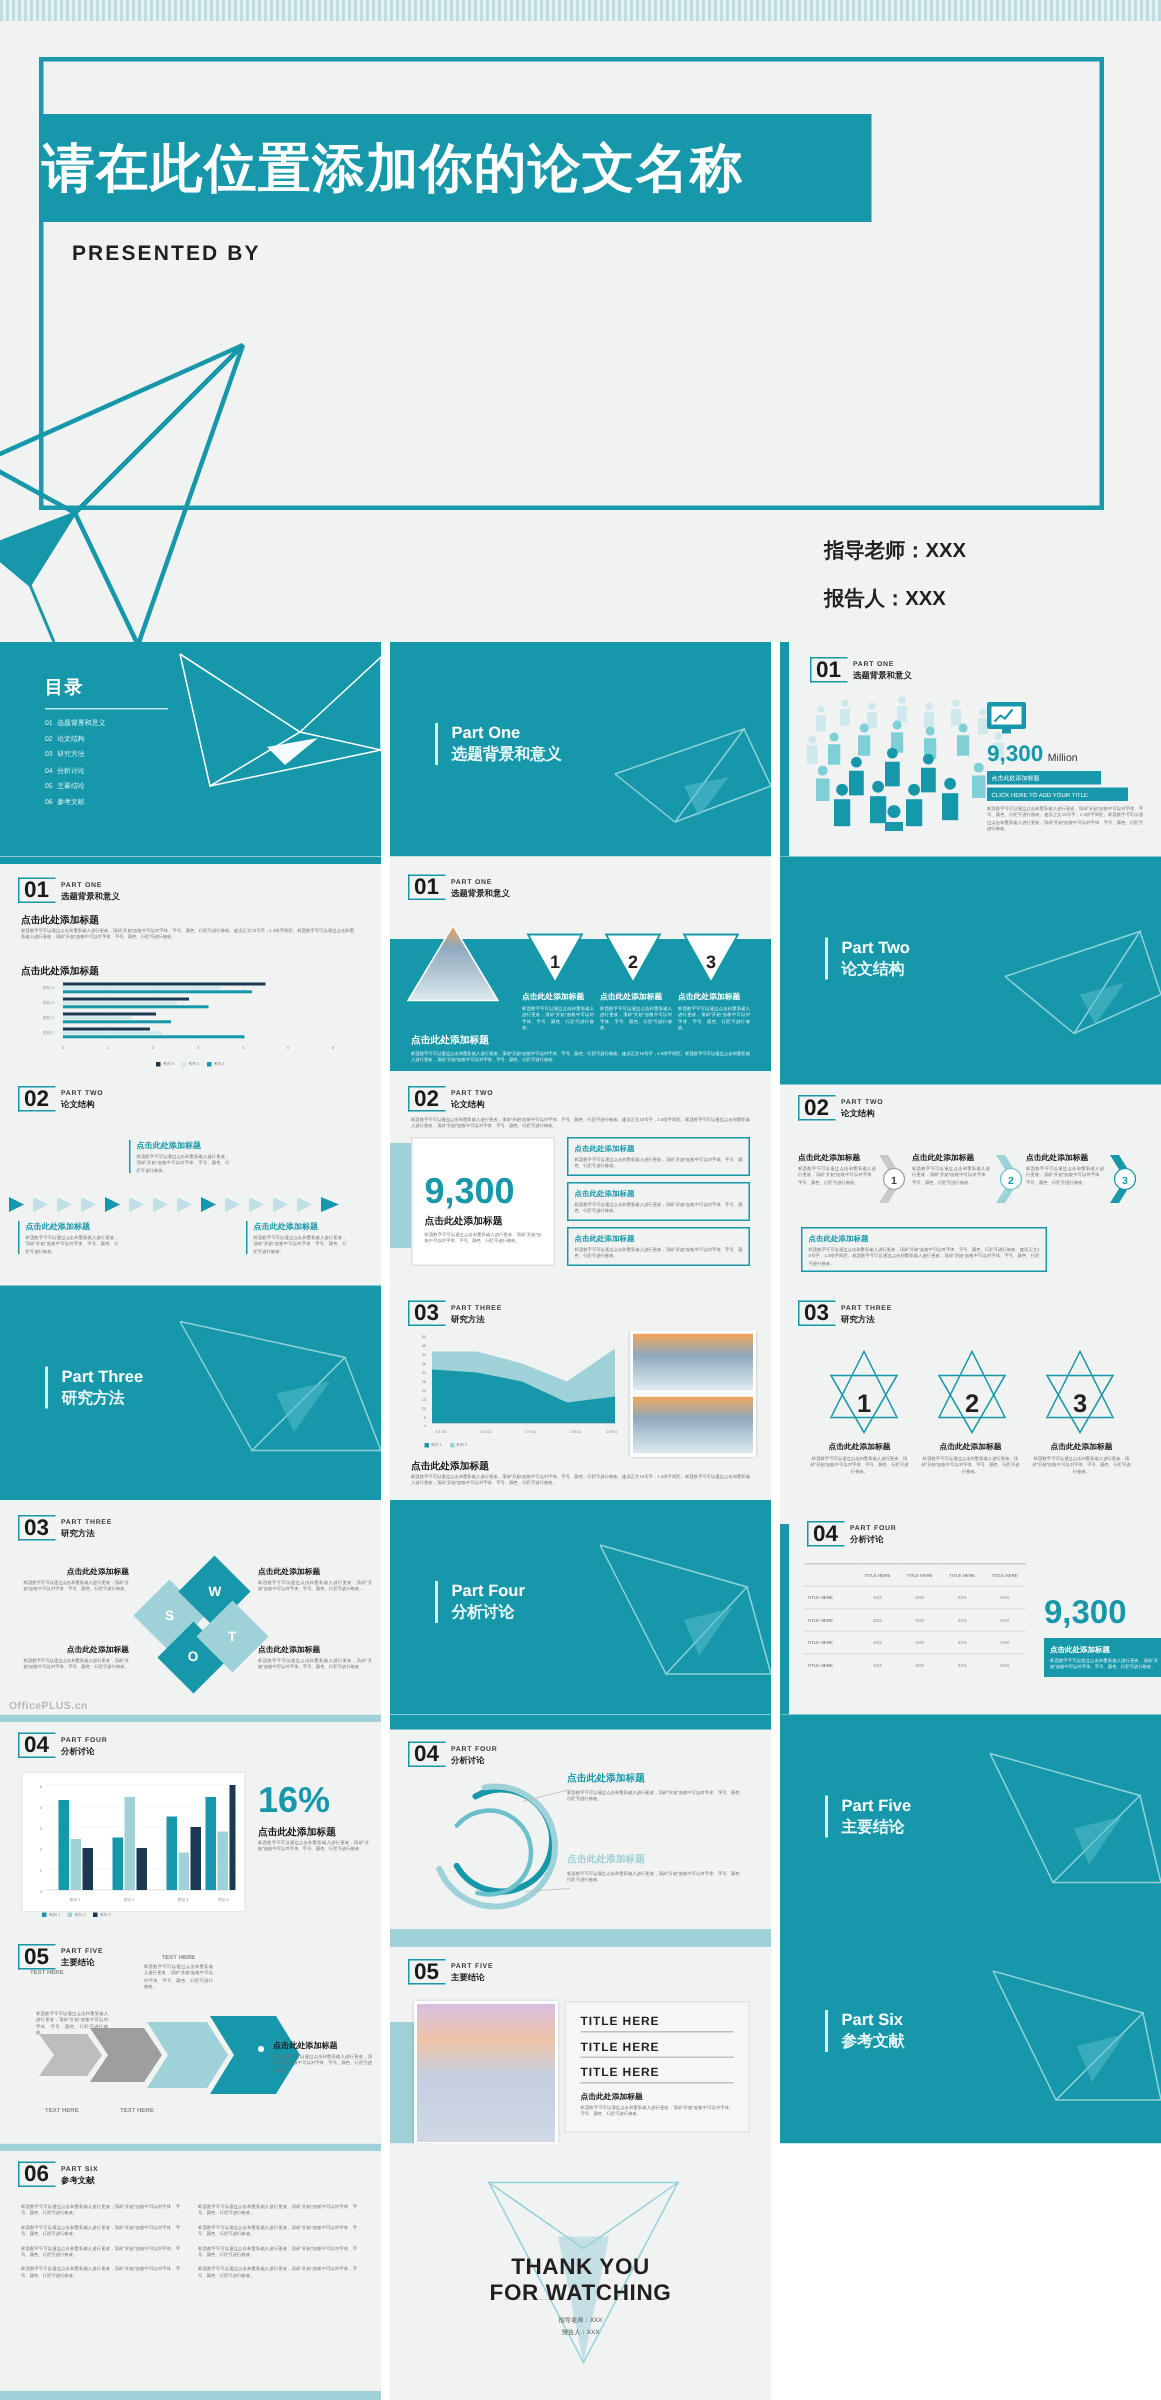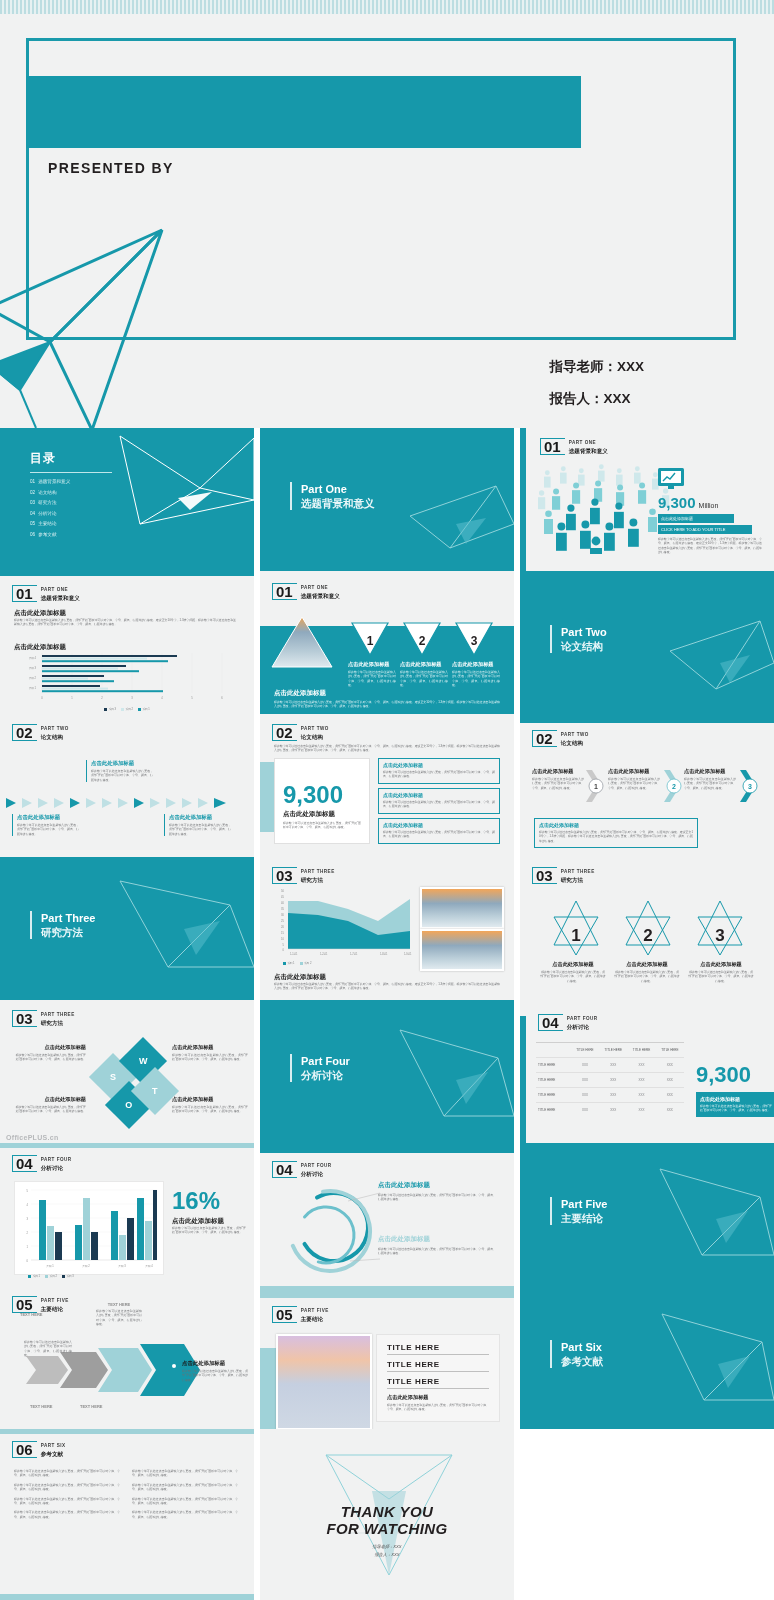--- a/index.html
+++ b/index.html
@@ -75,20 +75,21 @@
 
     <svg class="hero-plane" viewBox="0 0 320 240">
       <polygon points="8,118 182,40 70,152" fill="none" stroke="#1698aa" stroke-width="3"></polygon>
       <polygon points="182,40 70,152 112,240" fill="none" stroke="#1698aa" stroke-width="3"></polygon>
       <polygon points="10,175 70,152 40,200" fill="#1698aa" stroke="#1698aa" stroke-width="2"></polygon>
       <line x1="10" y1="175" x2="40" y2="200" stroke="#1698aa" stroke-width="2"></line>
       <line x1="40" y1="200" x2="56" y2="238" stroke="#1698aa" stroke-width="2"></line>
     </svg>
 
     <div class="hero-titlebar"></div>
+    <div class="hero-title">请在此位置添加你的论文名称</div>
     <div class="hero-presented">PRESENTED BY</div>
     <div class="hero-meta">
       <div>指导老师：XXX</div>
       <div>报告人：XXX</div>
     </div>
   </div>
 
   <div class="grid">
 
     <div class="sl teal" style="left:0;top:0;">
@@ -889,21 +890,21 @@
       </div>
       <div style="position:absolute;left:132px;top:40px;width:106px;">
         <div class="body-txt" style="margin-bottom:5px;">标题数字等可以通过点击和重新输入进行更改，顶部“开始”面板中可以对字体、字号、颜色、行距等进行修改。</div>
         <div class="body-txt" style="margin-bottom:5px;">标题数字等可以通过点击和重新输入进行更改，顶部“开始”面板中可以对字体、字号、颜色、行距等进行修改。</div>
         <div class="body-txt" style="margin-bottom:5px;">标题数字等可以通过点击和重新输入进行更改，顶部“开始”面板中可以对字体、字号、颜色、行距等进行修改。</div>
         <div class="body-txt" style="margin-bottom:5px;">标题数字等可以通过点击和重新输入进行更改，顶部“开始”面板中可以对字体、字号、颜色、行距等进行修改。</div>
       </div>
       <div style="position:absolute;left:0;bottom:0;width:254px;height:6px;background:#9fd2d8;"></div>
     </div>
 
-    <div class="sl" style="left:260px;top:1001px;height:171px;font-style:italic;">
+    <div class="sl" style="left:260px;top:1001px;height:171px;">
       <svg width="254" height="171" style="position:absolute;left:0;top:0;">
         <polygon points="66,26 192,26 129,146" fill="none" stroke="#8fd2d9" stroke-width="1"></polygon>
         <polyline points="66,26 129,70 192,26" fill="none" stroke="#8fd2d9" stroke-width="1"></polyline>
         <polygon points="112,62 146,62 129,146" fill="#9fd2d8" opacity=".55"></polygon>
         <line x1="76" y1="104" x2="182" y2="104" stroke="#cdd9dc" stroke-width=".6"></line>
       </svg>
       <div class="thanks" style="position:absolute;left:0;top:74px;width:254px;">
         <div>THANK YOU</div>
         <div>FOR WATCHING</div>
       </div>

